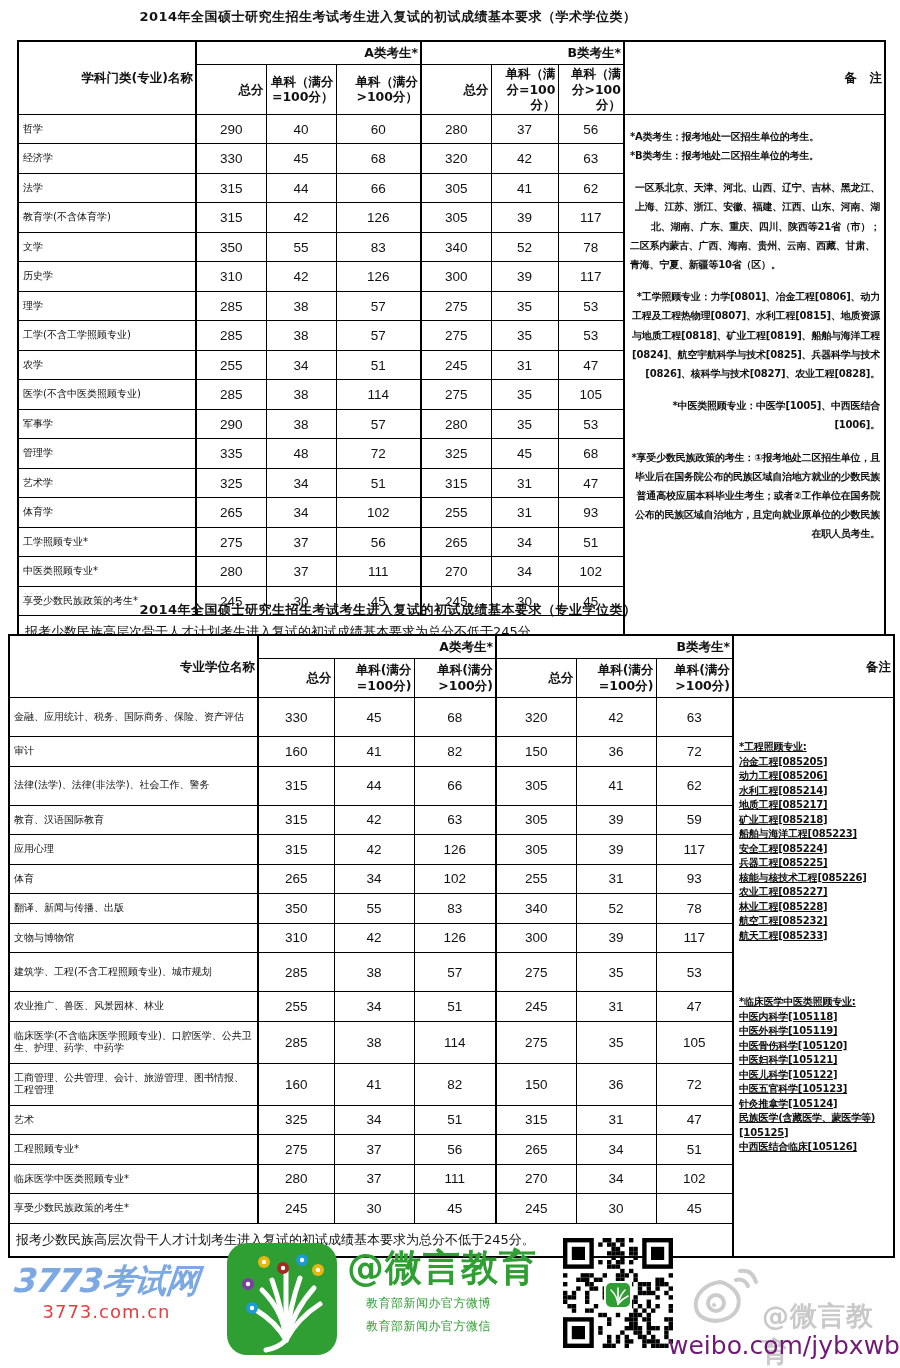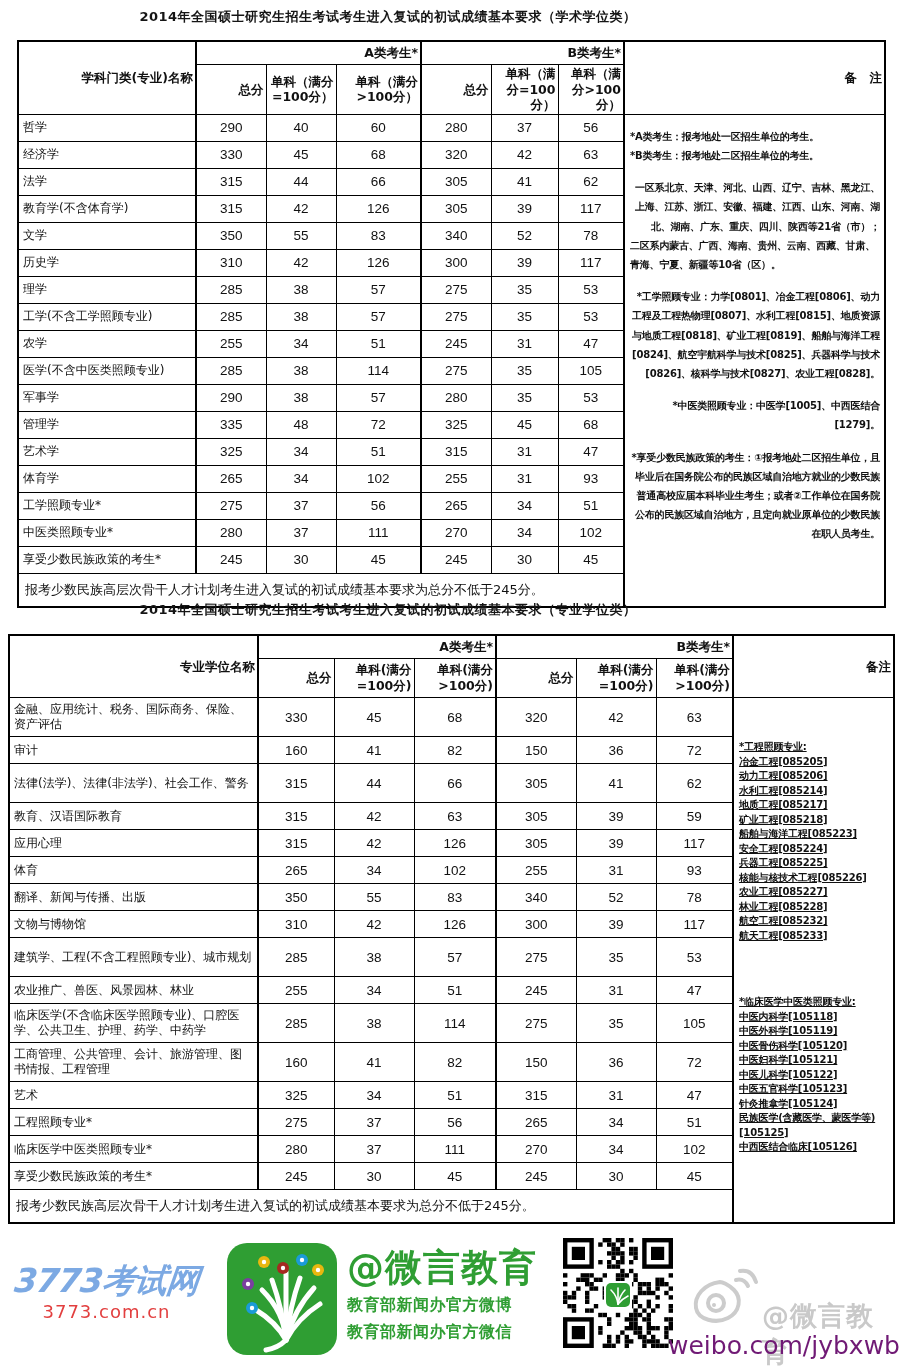--- a/index.html
+++ b/index.html
@@ -14,21 +14,21 @@
   }
   #title1{top:8px;}
   #title2{top:601px;}
 
   table.score{border-collapse:collapse;table-layout:fixed;position:absolute;background:#fff;}
   #table1{top:40px;left:17px;}
   #table2{top:634px;left:8px;}
   table.score, table.score th, table.score td{border:1px solid #000;}
   table.score{border:2px solid #000;}
   table.score th{font-size:12.5px;font-weight:600;padding:1px 2px;line-height:1.25;text-align:right;}
-  td.row-name{font-size:12px;padding:2px 4px;line-height:1.25;}
+  td.row-name{font-size:10px;padding:8px 4px;line-height:1.25;}
   td.num{font-size:13.5px;text-align:center;font-family:"Liberation Sans","DejaVu Sans",sans-serif;}
   tr.h1 th{height:20px;}
   tr.h2 th{height:36px;}
   #table1 tbody tr{height:27px;}
   #table2 tbody tr{height:27px;}
   #table2 tbody tr.tall{height:39px;}
   td.note{font-size:13px;padding:3px 6px;height:26px;}
   .bl2{border-left-width:2px !important;}
   td.remarks{vertical-align:top;text-align:left;font-weight:bold;}
   #table1 td.remarks{padding:12px 4px 19px 5px;font-size:10px;}
@@ -46,21 +46,21 @@
   .abs{position:absolute;}
   #site-block{left:14px;top:28px;width:185px;text-align:center;}
   #site-name{
     font-size:33px;font-weight:bold;font-style:italic;color:#7ca9e3;
     transform:skewX(-6deg);letter-spacing:-1px;line-height:1.05;
   }
   #site-url{font-size:18px;font-weight:normal;color:#e23f3f;letter-spacing:1px;margin-top:2px;}
   #dandelion{left:226px;top:6px;}
   #weiyan-block{left:347px;top:12px;width:215px;}
   #weiyan-handle{font-size:37px;font-weight:bold;color:#2f9e33;line-height:1.1;letter-spacing:1px;}
-  .weiyan-line{font-size:16px;font-weight:bold;color:#2f9e33;margin-top:6px;letter-spacing:0.5px;}
+  .weiyan-line{font-size:12px;font-weight:normal;color:#2f9e33;margin-top:6px;letter-spacing:0.5px;margin-left:19px;}
   #qr{left:563px;top:2px;}
   #weibo-icon{left:690px;top:30px;}
   #weibo-handle{left:762px;top:62px;font-size:27px;color:#c9c9c9;font-weight:bold;letter-spacing:1px;}
   #weibo-url{left:668px;top:95px;font-size:25px;color:#701a75;}
 </style>
 </head>
 <body>
 
 <div id="title1" class="doc-title">2014年全国硕士研究生招生考试考生进入复试的初试成绩基本要求（学术学位类）</div>
 
@@ -99,21 +99,21 @@
         <td class="num">60</td>
         <td class="num bl2">280</td>
         <td class="num">37</td>
         <td class="num">56</td>
         <td class="remarks bl2" rowspan="18">
           <p class="rp">*A类考生：报考地处一区招生单位的考生。</p>
           <p class="rp">*B类考生：报考地处二区招生单位的考生。</p>
           <p class="rp gap">一区系北京、天津、河北、山西、辽宁、吉林、黑龙江、上海、江苏、浙江、安徽、福建、江西、山东、河南、湖北、湖南、广东、重庆、四川、陕西等21省（市）；</p>
           <p class="rp">二区系内蒙古、广西、海南、贵州、云南、西藏、甘肃、青海、宁夏、新疆等10省（区）。</p>
           <p class="rp gap">*工学照顾专业：力学[0801]、冶金工程[0806]、动力工程及工程热物理[0807]、水利工程[0815]、地质资源与地质工程[0818]、矿业工程[0819]、船舶与海洋工程[0824]、航空宇航科学与技术[0825]、兵器科学与技术[0826]、核科学与技术[0827]、农业工程[0828]。</p>
-          <p class="rp gap">*中医类照顾专业：中医学[1005]、中西医结合[1279]。</p>
+          <p class="rp gap">*中医类照顾专业：中医学[1005]、中西医结合[1006]。</p>
           <p class="rp gap">*享受少数民族政策的考生：①报考地处二区招生单位，且毕业后在国务院公布的民族区域自治地方就业的少数民族普通高校应届本科毕业生考生；或者②工作单位在国务院公布的民族区域自治地方，且定向就业原单位的少数民族在职人员考生。</p>
         </td>
       </tr>
       <tr>
         <td class="row-name">经济学</td>
         <td class="num bl2">330</td>
         <td class="num">45</td>
         <td class="num">68</td>
         <td class="num bl2">320</td>
         <td class="num">42</td>

